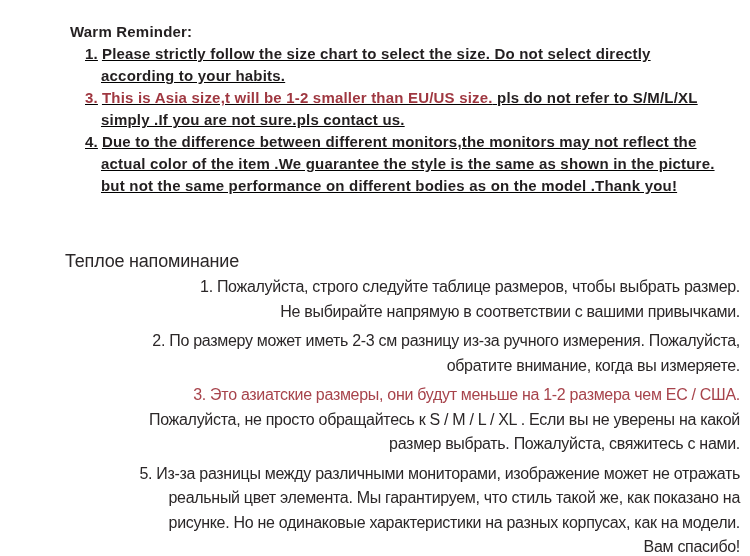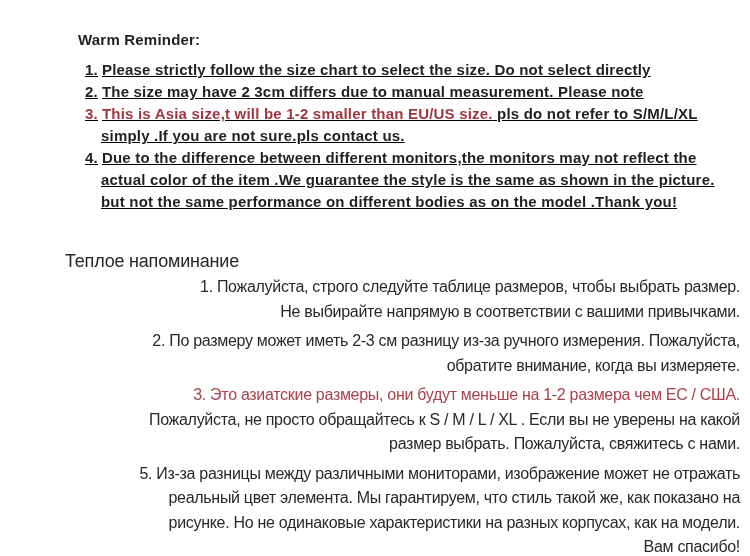--- a/index.html
+++ b/index.html
@@ -7,21 +7,21 @@
     position: relative;
     width: 750px;
     height: 556px;
     background: var(--bg, #ffffff);
     overflow: hidden;
     font-family: "Liberation Sans", sans-serif;
   }
   
   .en-section { position: absolute; top: 21px; left: 70px; width: 610px; }
   .en-heading {
-    margin: 8px; font-size: 15px; line-height: 22px; font-weight: bold;
+    margin: 0; font-size: 15px; line-height: 22px; font-weight: bold;
     color: var(--en-text, #231f20); letter-spacing: 0.2px;
   }
   .en-list { margin: 0; padding: 0 0 0 15px; list-style: none; }
   .en-item { margin: 0; text-decoration: underline; }
   .en-item .line {
     font-size: 15px; line-height: 22px; font-weight: bold;
     color: var(--en-text, #231f20); letter-spacing: 0.2px; white-space: nowrap;
   }
   .en-item .line.cont { padding-left: 16px; }
   .en-item .num { padding-right: 4px; }
@@ -44,23 +44,23 @@
 </head>
 <body>
 
 <div class="canvas">
 
   <section class="en-section">
     <h2 class="en-heading">Warm Reminder:</h2>
     <ol class="en-list" id="en-list">
         <li class="en-item">
           <div class="line"><span class="num">1.</span><span>Please strictly follow the size chart to select the size. Do not select directly</span></div>
+          <div class="line cont"><span>according to your habits.</span></div>
         </li>
         <li class="en-item">
-          <div class="line"><span class="num">2.</span><span>The size may have 2 3cm differs due to manual measurement. Please note</span></div>
         </li>
         <li class="en-item">
           <div class="line"><span class="num red">3.</span><span class="red">This is Asia size,t will be 1-2 smaller than EU/US size.</span><span> pls do not refer to S/M/L/XL</span></div>
           <div class="line cont"><span>simply .If you are not sure.pls contact us.</span></div>
         </li>
         <li class="en-item">
           <div class="line"><span class="num">4.</span><span>Due to the difference between different monitors,the monitors may not reflect the</span></div>
           <div class="line cont"><span>actual color of the item .We guarantee the style is the same as shown in the picture.</span></div>
           <div class="line cont"><span>but not the same performance on different bodies as on the model .Thank you!</span></div>
         </li>

